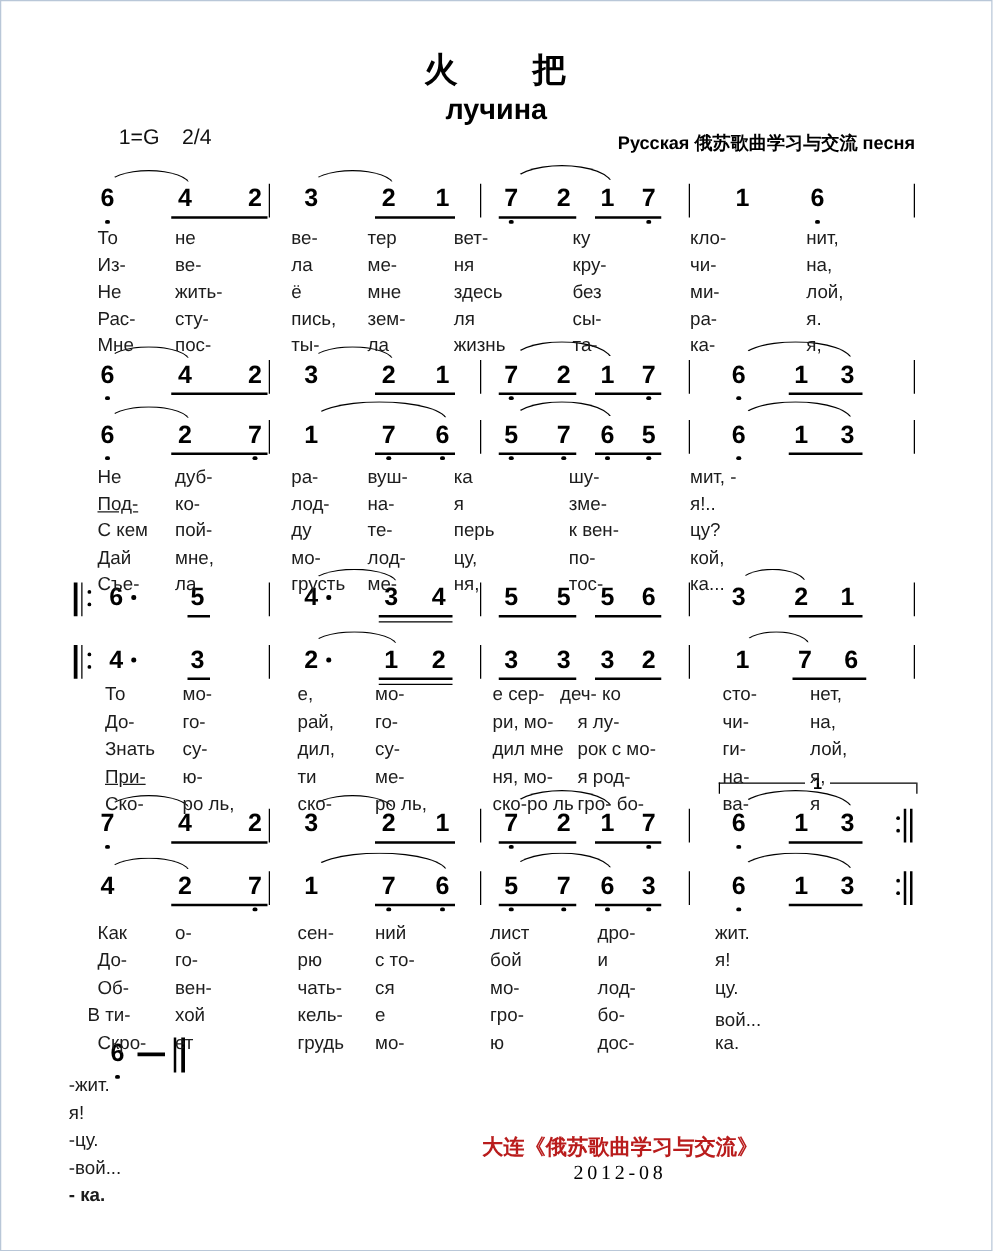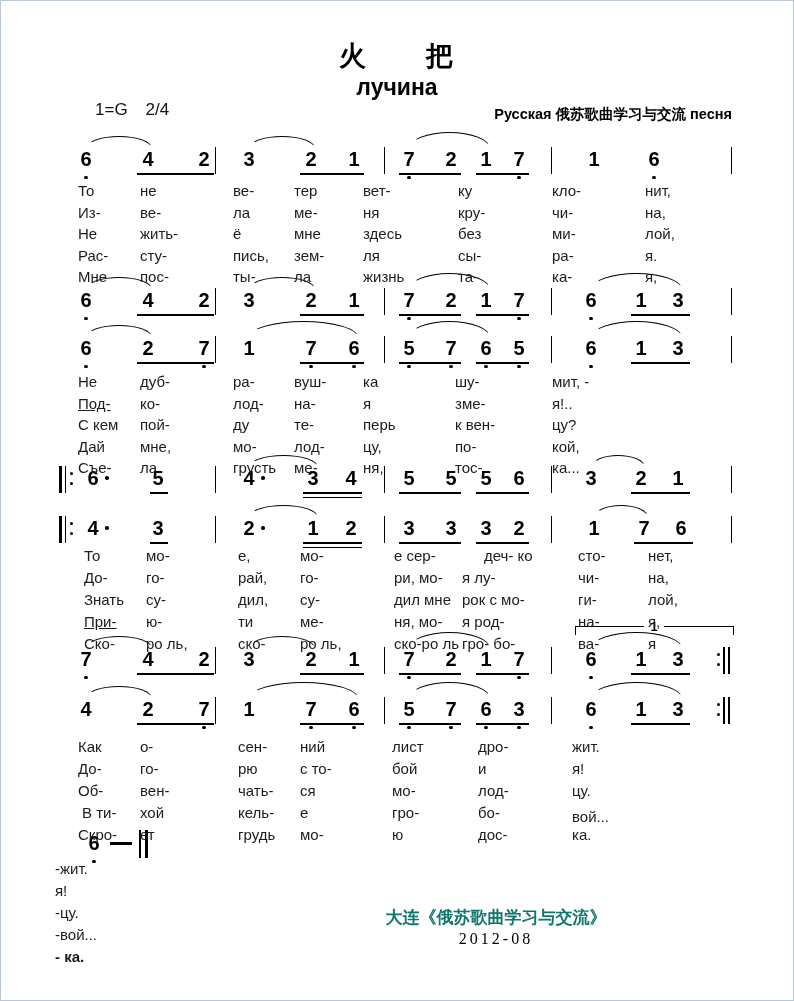--- a/index.html
+++ b/index.html
@@ -54,21 +54,21 @@
   .dot { position:absolute; background:#000; border-radius:50%; }
   .thick { background:#000; position:absolute; }
   .volta-line { position:absolute; height:1.4px; background:#000; }
   .volta-tick { position:absolute; width:1.4px; background:#000; }
   .volta-label { position:absolute; font-size:13px; font-weight:bold; color:#000; transform:translateX(-50%); }
   .dash { position:absolute; height:2.6px; background:#000; }
   
   .footer-publisher {
     position:absolute; top:906px; left:200px; width:592px;
     text-align:center; font-size:17px; font-weight:bold;
-    font-family:"Liberation Serif", serif; color:#0f766e;
+    font-family:"Liberation Serif", serif; color:#b91c1c;
   }
   .footer-date {
     position:absolute; top:930px; left:200px; width:592px;
     text-align:center; font-size:16px; letter-spacing:3px;
     font-family:"Liberation Serif", serif; color:#000;
   }
 </style>
 </head>
 <body>
 
@@ -387,21 +387,21 @@
     <div class="lyr" style="left: 233px; top: 459px;">грусть</div>
     <div class="lyr" style="left: 294px; top: 459px;">ме-</div>
     <div class="lyr" style="left: 363px; top: 459px;">ня,</div>
     <div class="lyr" style="left: 455px; top: 459px;">тос-</div>
     <div class="lyr" style="left: 552px; top: 459px;">ка...</div>
     <div class="lyr" style="left: 84px; top: 547px;">То</div>
     <div class="lyr" style="left: 146px; top: 547px;">мо-</div>
     <div class="lyr" style="left: 238px; top: 547px;">е,</div>
     <div class="lyr" style="left: 300px; top: 547px;">мо-</div>
     <div class="lyr" style="left: 394px; top: 547px;">е сер-</div>
-    <div class="lyr" style="left: 484px; top: 547px; text-align: right;">деч- ко</div>
+    <div class="lyr" style="left: 448px; top: 547px; text-align: right;">деч- ко</div>
     <div class="lyr" style="left: 578px; top: 547px;">сто-</div>
     <div class="lyr" style="left: 648px; top: 547px;">нет,</div>
     <div class="lyr" style="left: 84px; top: 569px;">До-</div>
     <div class="lyr" style="left: 146px; top: 569px;">го-</div>
     <div class="lyr" style="left: 238px; top: 569px;">рай,</div>
     <div class="lyr" style="left: 300px; top: 569px;">го-</div>
     <div class="lyr" style="left: 394px; top: 569px;">ри, мо-</div>
     <div class="lyr" style="left: 462px; top: 569px;">я лу-</div>
     <div class="lyr" style="left: 578px; top: 569px;">чи-</div>
     <div class="lyr" style="left: 648px; top: 569px;">на,</div>
@@ -443,21 +443,21 @@
     <div class="lyr" style="left: 392px; top: 760px;">бой</div>
     <div class="lyr" style="left: 478px; top: 760px;">и</div>
     <div class="lyr" style="left: 572px; top: 760px;">я!</div>
     <div class="lyr" style="left: 78px; top: 782px;">Об-</div>
     <div class="lyr" style="left: 140px; top: 782px;">вен-</div>
     <div class="lyr" style="left: 238px; top: 782px;">чать-</div>
     <div class="lyr" style="left: 300px; top: 782px;">ся</div>
     <div class="lyr" style="left: 392px; top: 782px;">мо-</div>
     <div class="lyr" style="left: 478px; top: 782px;">лод-</div>
     <div class="lyr" style="left: 572px; top: 782px;">цу.</div>
-    <div class="lyr" style="left: 82px; top: 804px;">В ти-</div>
+    <div class="lyr" style="left: 70px; top: 804px;">В ти-</div>
     <div class="lyr" style="left: 140px; top: 804px;">хой</div>
     <div class="lyr" style="left: 238px; top: 804px;">кель-</div>
     <div class="lyr" style="left: 300px; top: 804px;">е</div>
     <div class="lyr" style="left: 392px; top: 804px;">гро-</div>
     <div class="lyr" style="left: 478px; top: 804px;">бо-</div>
     <div class="lyr" style="left: 572px; top: 808px;">вой...</div>
     <div class="lyr" style="left: 78px; top: 826px;">Скро-</div>
     <div class="lyr" style="left: 140px; top: 826px;">ет</div>
     <div class="lyr" style="left: 238px; top: 826px;">грудь</div>
     <div class="lyr" style="left: 300px; top: 826px;">мо-</div>

